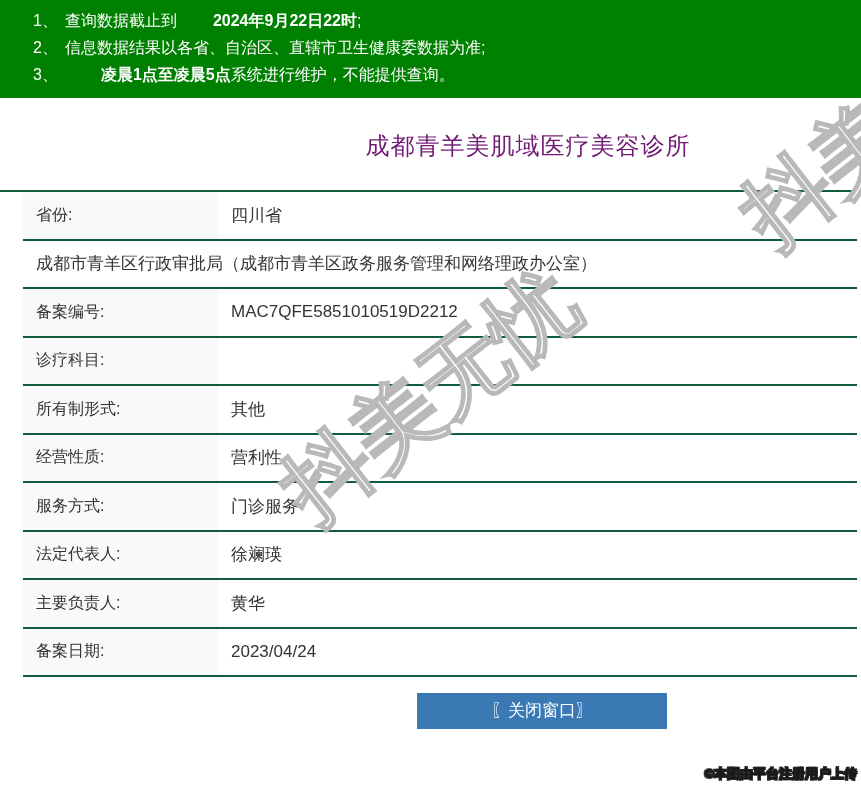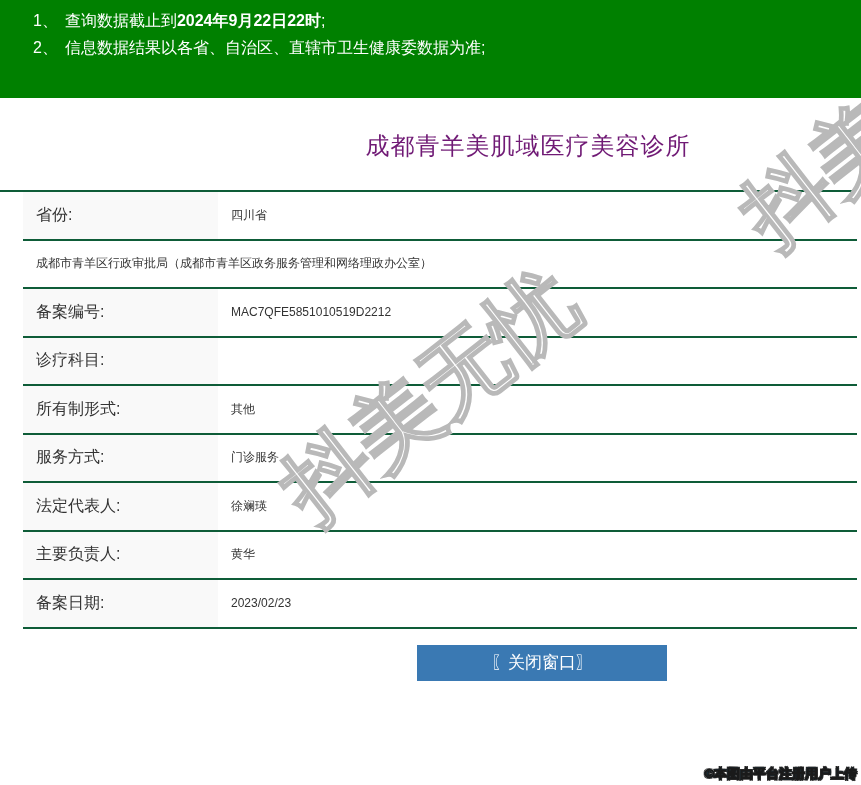--- a/index.html
+++ b/index.html
@@ -6,42 +6,42 @@
   html, body { width: 861px; height: 785px; background: #ffffff; overflow: hidden; }
   body { font-family: "Liberation Sans", "DejaVu Sans", sans-serif; color: #333; position: relative; }
 
   
   .notice-bar {
     width: 861px; height: 98px; background: #008000;
     color: #ffffff; padding: 7px 10px 0 33px;
   }
   .notice-line { font-size: 16px; line-height: 27px; white-space: nowrap; }
   .notice-num { margin-right: 7px; }
-  .notice-bold { font-weight: bold; }
+  .notice-bold { font-weight: bold; padding-left: 36px; }
 
   
   .title-row { margin-left: 195px; height: 92px; text-align: center; }
   .page-title {
     display: inline-block; margin-top: 32px; font-size: 24px;
     font-weight: 400; color: #701a75; letter-spacing: 1px;
   }
 
   
   .info-table { width: 857px; border-top: 2px solid #0e5c38; padding-left: 23px; }
   .info-row {
     display: flex; height: 48.5px; border-bottom: 2px solid #0e5c38;
     align-items: center;
   }
   .info-label {
     width: 195px; height: 100%; background: #f9f9f9;
     display: flex; align-items: center; padding-left: 13px;
     font-size: 16px; color: #333; flex: 0 0 195px;
   }
   .info-value {
-    padding-left: 13px; font-size: 12px; color: #333;
+    padding-left: 13px; font-size: 17px; color: #333;
     white-space: nowrap;
   }
 
   
   .watermark {
     position: absolute; left: 256px; top: 348px; width: 360px;
     font-size: 86px; font-weight: bold; line-height: 1;
     color: #ffffff; -webkit-text-stroke: 2px #b9b9b9;
     transform: rotate(-38deg); transform-origin: center center;
     white-space: nowrap; pointer-events: none; z-index: 5;
@@ -69,20 +69,23 @@
 </head>
 <body>
 
 <div class="notice-bar">
   <div class="notice-line">
     <span class="notice-num">1、</span><span>查询数据截止到</span><span class="notice-bold">2024年9月22日22时</span><span>;</span>
   </div>
   <div class="notice-line">
     <span class="notice-num">2、</span><span>信息数据结果以各省、自治区、直辖市卫生健康委数据为准;</span><span class="notice-bold"></span><span></span>
   </div>
+  <div class="notice-line">
+    <span class="notice-num">3、</span><span></span><span class="notice-bold">凌晨1点至凌晨5点</span><span>系统进行维护，不能提供查询。</span>
+  </div>
 </div>
 
 <div class="title-row">
   <h1 class="page-title">成都青羊美肌域医疗美容诊所</h1>
 </div>
 
 <div class="info-table">
   <div class="info-row">
     <div class="info-label">省份:</div>
     <div class="info-value">四川省</div>
@@ -95,34 +98,38 @@
     <div class="info-value">MAC7QFE5851010519D2212</div>
   </div>
   <div class="info-row">
     <div class="info-label">诊疗科目:</div>
   </div>
   <div class="info-row">
     <div class="info-label">所有制形式:</div>
     <div class="info-value">其他</div>
   </div>
   <div class="info-row">
+    <div class="info-label">经营性质:</div>
+    <div class="info-value">营利性</div>
+  </div>
+  <div class="info-row">
     <div class="info-label">服务方式:</div>
     <div class="info-value">门诊服务</div>
   </div>
   <div class="info-row">
     <div class="info-label">法定代表人:</div>
     <div class="info-value">徐斓瑛</div>
   </div>
   <div class="info-row">
     <div class="info-label">主要负责人:</div>
     <div class="info-value">黄华</div>
   </div>
   <div class="info-row">
     <div class="info-label">备案日期:</div>
-    <div class="info-value">2023/02/23</div>
+    <div class="info-value">2023/04/24</div>
   </div>
 </div>
 
 <div class="button-row">
   <button class="close-button">〖关闭窗口〗</button>
 </div>
 
 <div class="watermark">抖美无忧</div>
 <div class="watermark watermark-2">抖美无忧</div>
 

